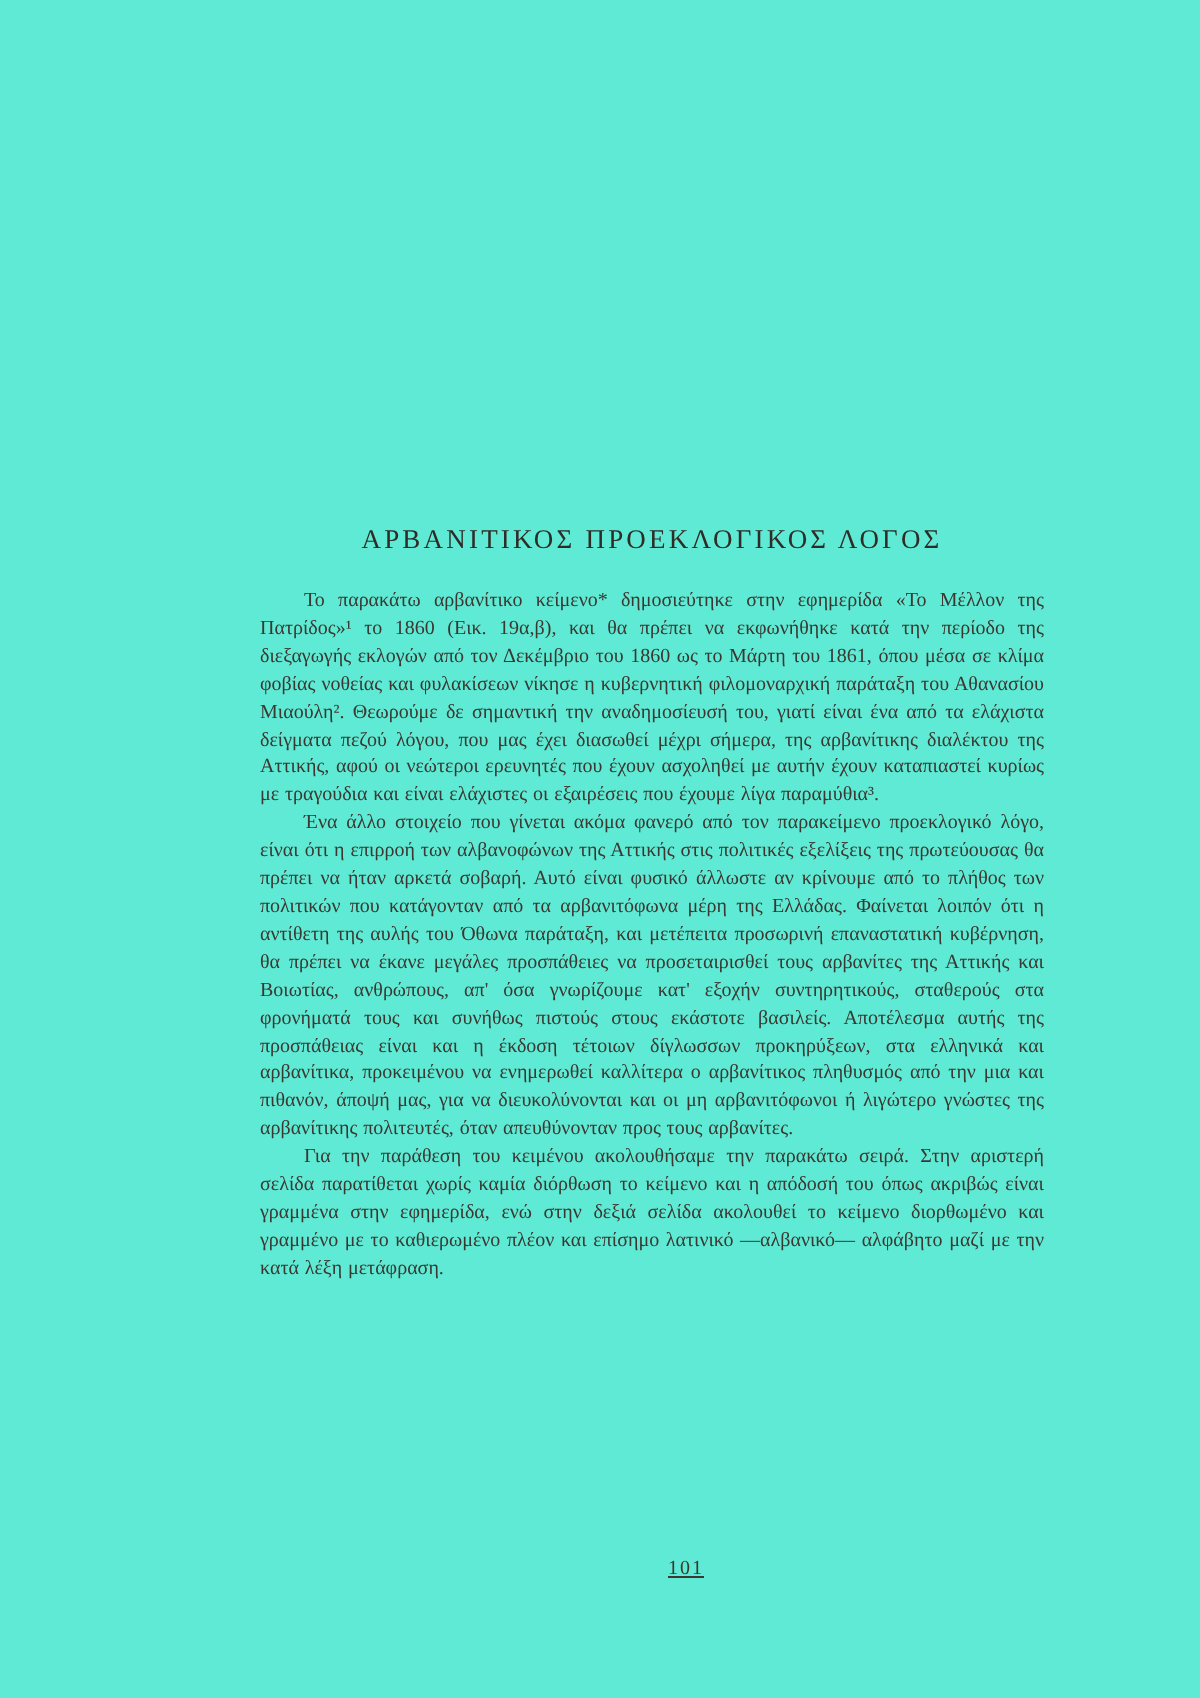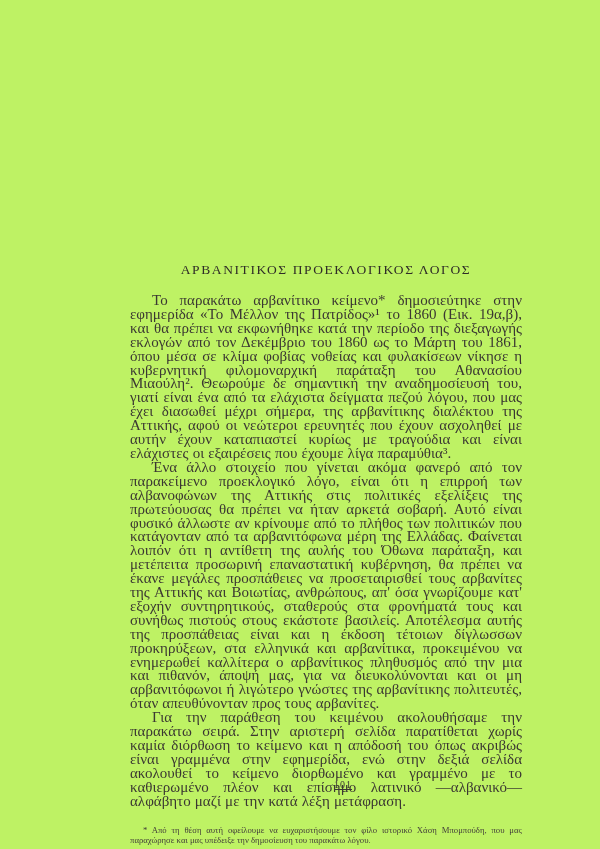--- a/index.html
+++ b/index.html
@@ -4,21 +4,21 @@
 <style>
   html, body {
     margin: 0;
     padding: 0;
     background: #ffffff;
   }
   .page {
     position: relative;
     width: 600px;
     height: 849px;
-    background: #bef264;
+    background: #5eead4;
     font-family: "Liberation Serif", "DejaVu Serif", serif;
     color: #38352f;
     overflow: hidden;
   }
   .textblock {
     position: absolute;
     left: 130px;
     top: 262px;
     width: 392px;
   }
@@ -26,21 +26,21 @@
     font-size: 13.5px;
     font-weight: 500;
     text-align: center;
     letter-spacing: 1.6px;
     margin: 0 0 16px 0;
     color: #2f2c27;
     white-space: nowrap;
   }
   .para {
     margin: 0;
-    font-size: 15px;
+    font-size: 10px;
     line-height: 13.9px;
     text-align: justify;
     text-indent: 22px;
     color: #3b3832;
     word-spacing: 0.4px;
   }
   .footnote {
     margin-top: 16px;
     font-size: 8.7px;
     line-height: 10.6px;
@@ -68,17 +68,16 @@
   <div class="textblock">
     <h1 class="doc-title">ΑΡΒΑΝΙΤΙΚΟΣ ΠΡΟΕΚΛΟΓΙΚΟΣ ΛΟΓΟΣ</h1>
 
     <p class="para">Το παρακάτω αρβανίτικο κείμενο* δημοσιεύτηκε στην εφημερίδα «Το Μέλλον της Πατρίδος»¹ το 1860 (Εικ. 19α,β), και θα πρέπει να εκφωνήθηκε κατά την περίοδο της διεξαγωγής εκλογών από τον Δεκέμβριο του 1860 ως το Μάρτη του 1861, όπου μέσα σε κλίμα φοβίας νοθείας και φυλακίσεων νίκησε η κυβερνητική φιλομοναρχική παράταξη του Αθανασίου Μιαούλη². Θεωρούμε δε σημαντική την αναδημοσίευσή του, γιατί είναι ένα από τα ελάχιστα δείγματα πεζού λόγου, που μας έχει διασωθεί μέχρι σήμερα, της αρβανίτικης διαλέκτου της Αττικής, αφού οι νεώτεροι ερευνητές που έχουν ασχοληθεί με αυτήν έχουν καταπιαστεί κυρίως με τραγούδια και είναι ελάχιστες οι εξαιρέσεις που έχουμε λίγα παραμύθια³.</p>
 
     <p class="para">Ένα άλλο στοιχείο που γίνεται ακόμα φανερό από τον παρακείμενο προεκλογικό λόγο, είναι ότι η επιρροή των αλβανοφώνων της Αττικής στις πολιτικές εξελίξεις της πρωτεύουσας θα πρέπει να ήταν αρκετά σοβαρή. Αυτό είναι φυσικό άλλωστε αν κρίνουμε από το πλήθος των πολιτικών που κατάγονταν από τα αρβανιτόφωνα μέρη της Ελλάδας. Φαίνεται λοιπόν ότι η αντίθετη της αυλής του Όθωνα παράταξη, και μετέπειτα προσωρινή επαναστατική κυβέρνηση, θα πρέπει να έκανε μεγάλες προσπάθειες να προσεταιρισθεί τους αρβανίτες της Αττικής και Βοιωτίας, ανθρώπους, απ' όσα γνωρίζουμε κατ' εξοχήν συντηρητικούς, σταθερούς στα φρονήματά τους και συνήθως πιστούς στους εκάστοτε βασιλείς. Αποτέλεσμα αυτής της προσπάθειας είναι και η έκδοση τέτοιων δίγλωσσων προκηρύξεων, στα ελληνικά και αρβανίτικα, προκειμένου να ενημερωθεί καλλίτερα ο αρβανίτικος πληθυσμός από την μια και πιθανόν, άποψή μας, για να διευκολύνονται και οι μη αρβανιτόφωνοι ή λιγώτερο γνώστες της αρβανίτικης πολιτευτές, όταν απευθύνονταν προς τους αρβανίτες.</p>
 
 
     <p class="para">Για την παράθεση του κειμένου ακολουθήσαμε την παρακάτω σειρά. Στην αριστερή σελίδα παρατίθεται χωρίς καμία διόρθωση το κείμενο και η απόδοσή του όπως ακριβώς είναι γραμμένα στην εφημερίδα, ενώ στην δεξιά σελίδα ακολουθεί το κείμενο διορθωμένο και γραμμένο με το καθιερωμένο πλέον και επίσημο λατινικό —αλβανικό— αλφάβητο μαζί με την κατά λέξη μετάφραση.</p>
 
-    <div class="footnote">* Από τη θέση αυτή οφείλουμε να ευχαριστήσουμε τον φίλο ιστορικό Χάση Μπομπούδη, που μας παραχώρησε και μας υπέδειξε την δημοσίευση του παρακάτω λόγου.</div>
   </div>
 
   <div class="pagenum">101</div>
 </div>
 
 </body></html>

